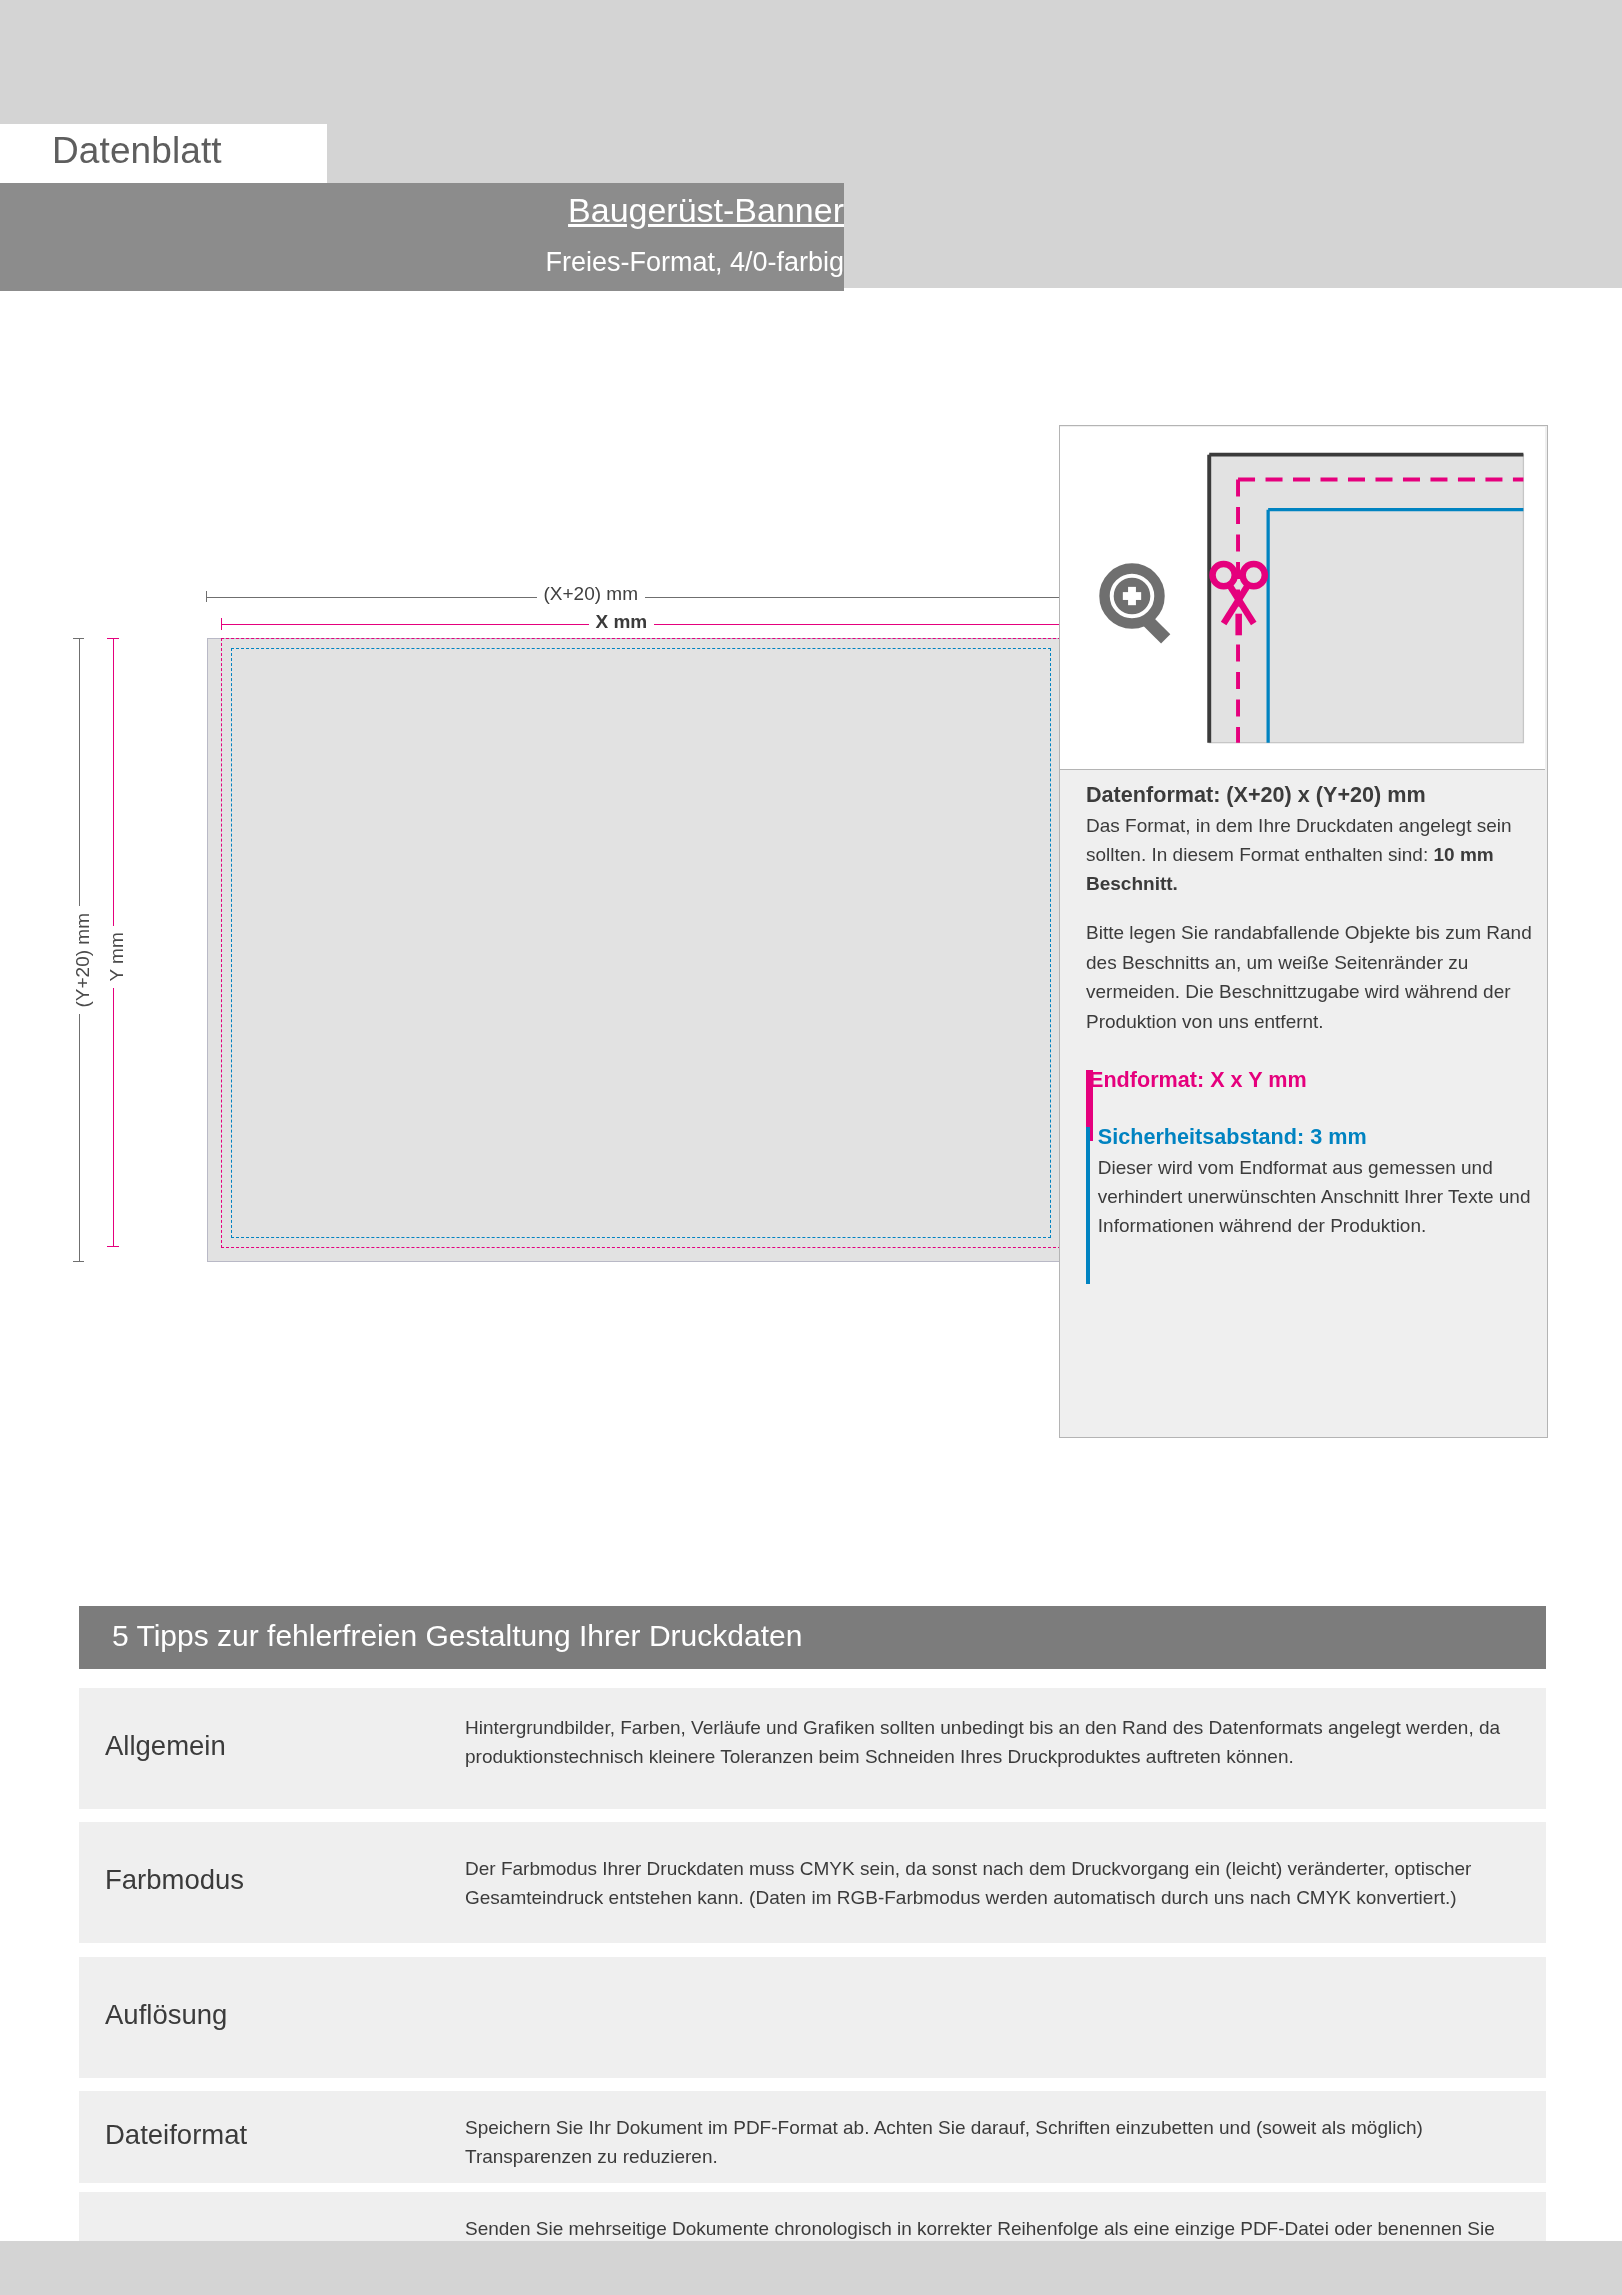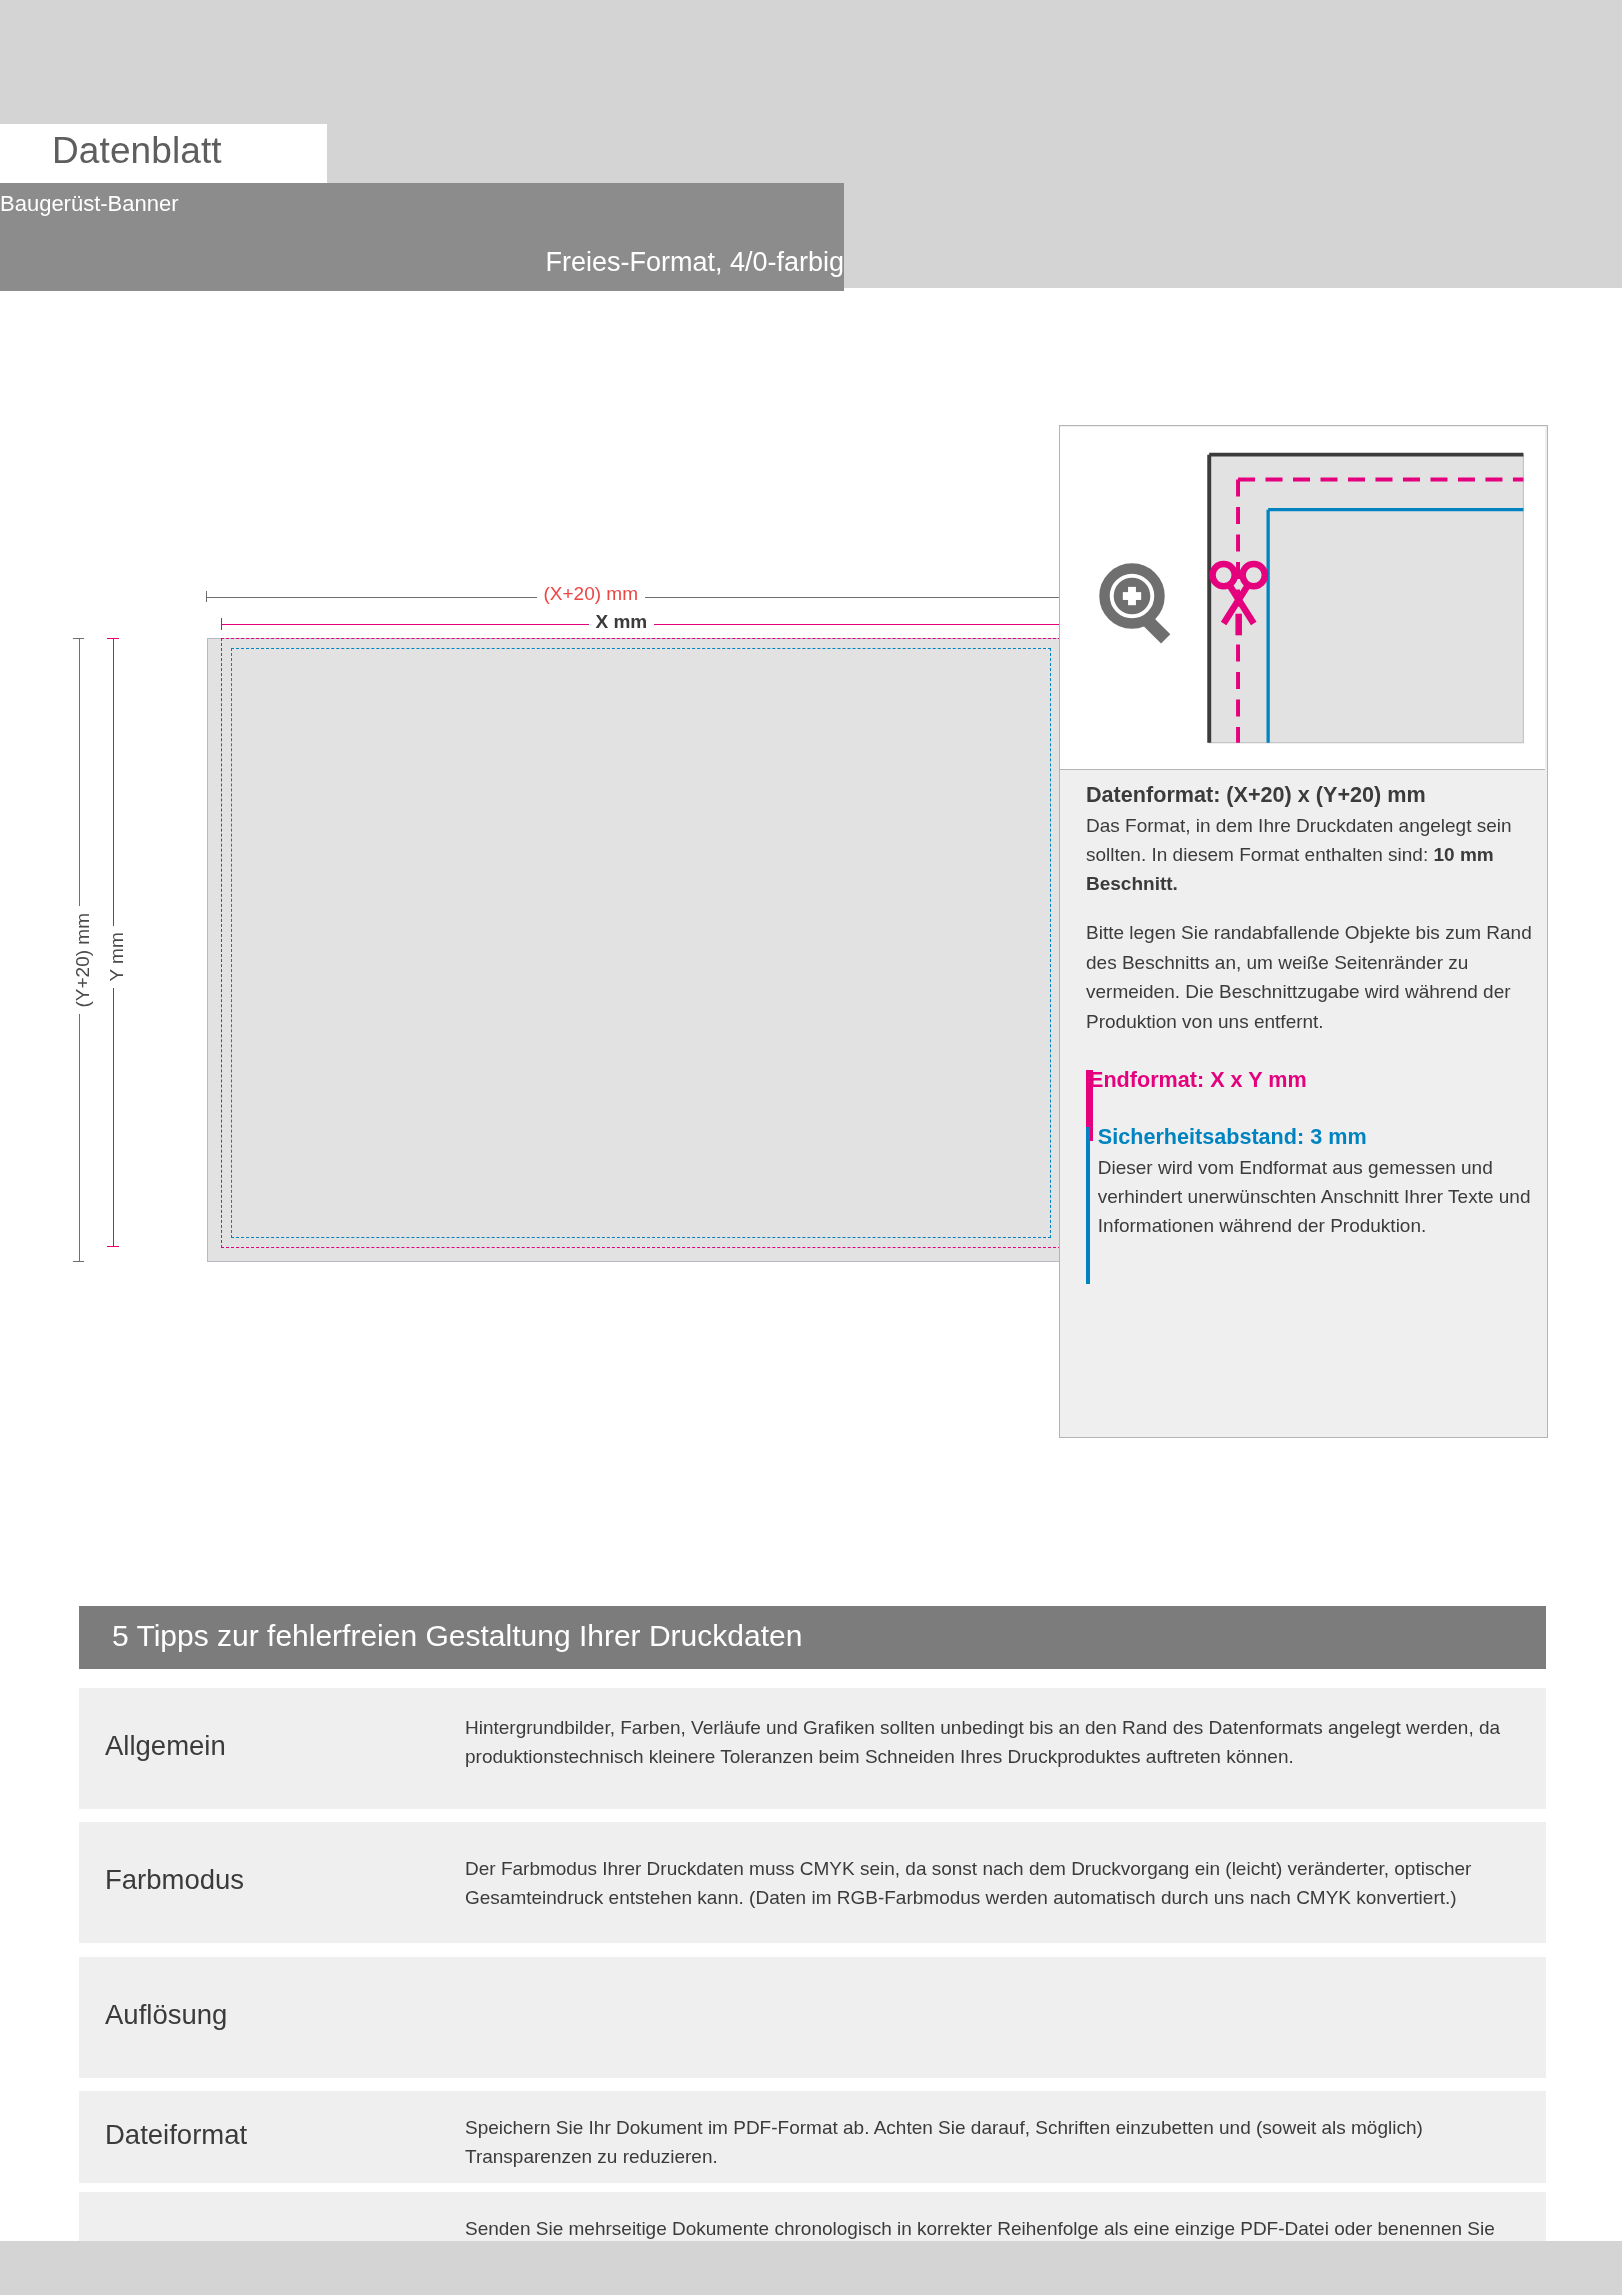--- a/index.html
+++ b/index.html
@@ -42,23 +42,24 @@
     position: absolute;
     left: 0; top: 183px;
     width: 844px;
     height: 108px;
     background: #8c8c8c;
   }
   .product-name {
     position: absolute;
     left: 0; top: 191px;
     width: 844px;
-    text-align: left;
-    font-size: 22px;
+    text-align: right;
+    font-size: 34px;
     color: #ffffff;
+    text-decoration: underline;
   }
   .product-sub {
     position: absolute;
     left: 0; top: 247px;
     width: 844px;
     text-align: right;
     font-size: 27px;
     color: #ffffff;
   }
 
@@ -118,21 +119,21 @@
   .tick-h {
     position: absolute;
     height: 0;
     border-top: 1px solid #6f6f6f;
     width: 11.8px;
   }
 
   .dim-label {
     position: absolute;
     font-size: 19px;
-    color: #ef4444;
+    color: #404040;
     background: #ffffff;
     padding: 0 6.5px;
     white-space: nowrap;
   }
   .dim-label.magenta { color: #3b3b3b; font-weight: bold; }
 
   .dim-label-v {
     position: absolute;
     font-size: 19px;
     color: #4a4a4a;

